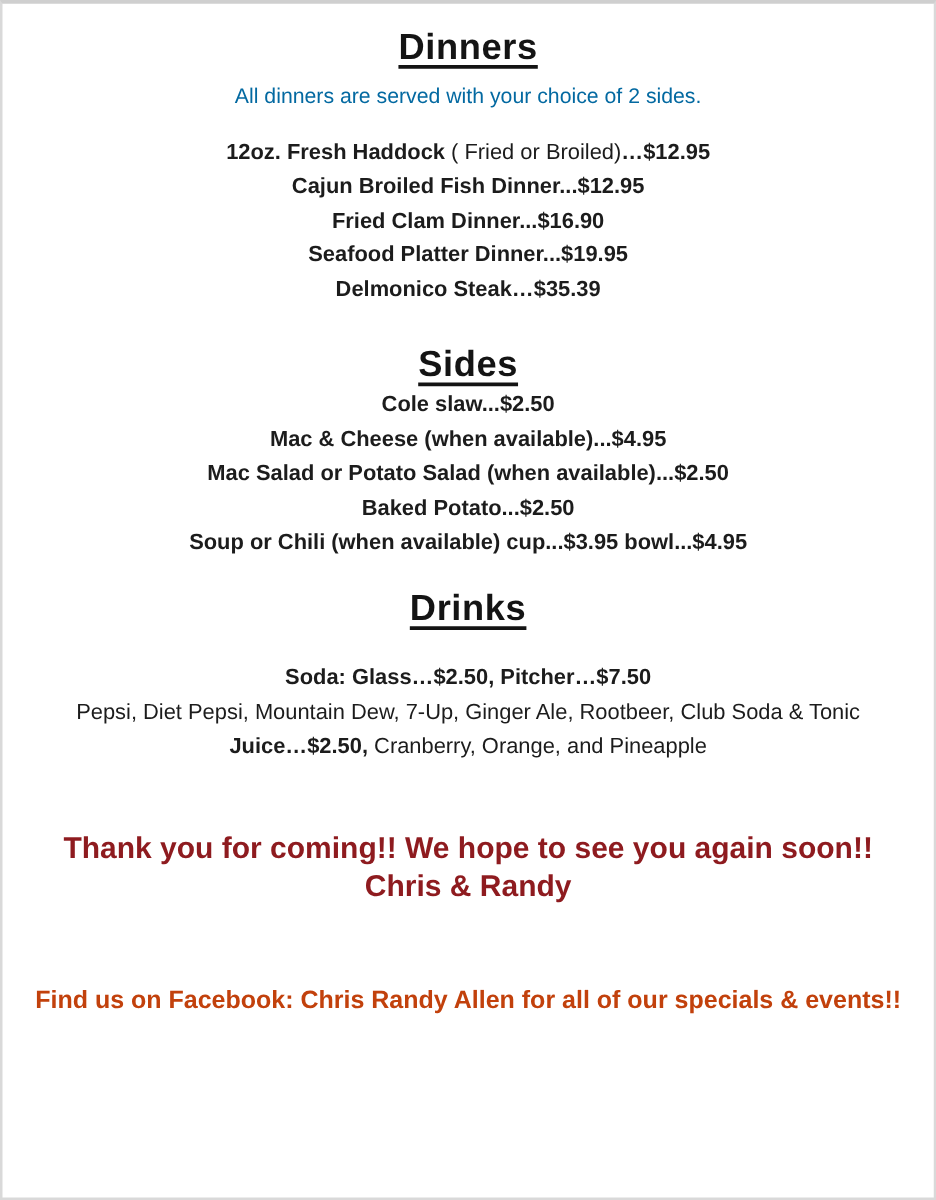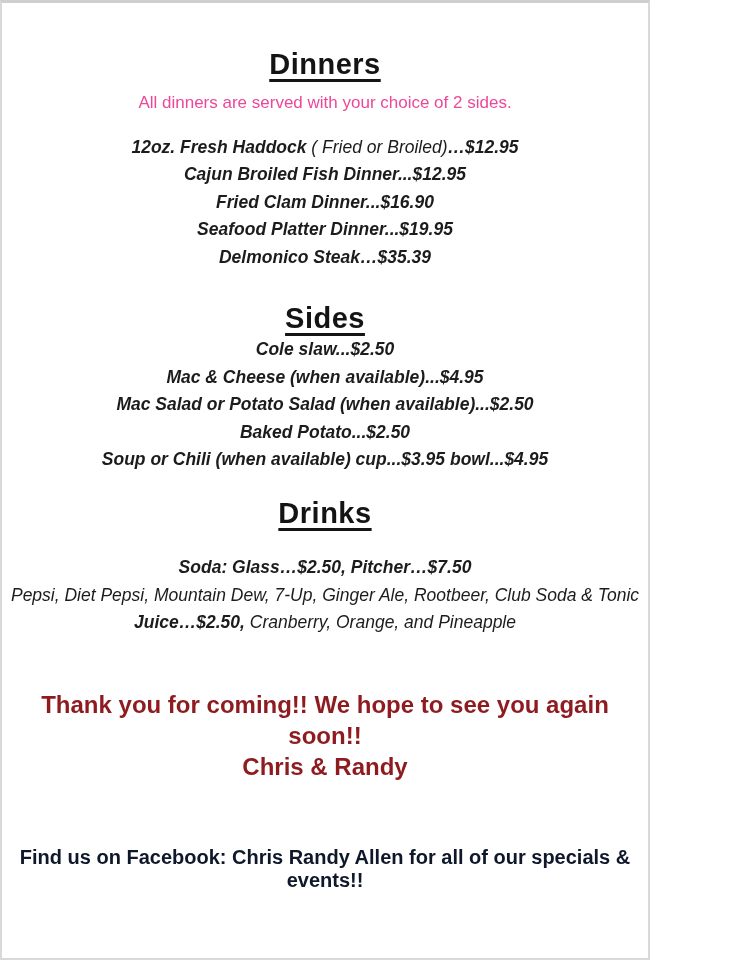--- a/index.html
+++ b/index.html
@@ -1,52 +1,51 @@
 <!DOCTYPE html>
 <html><head>
 <meta charset="utf-8">
 <style>
   html, body {
     margin: 0;
     padding: 0;
     background: #ffffff;
   }
   .page {
-    width: 650px;
+    width: 749px;
     height: 960px;
     box-sizing: border-box;
     background: #ffffff;
     border: 2px solid #d9d9d9;
     border-top: 3px solid #cfcfcf;
     font-family: "Liberation Sans", sans-serif;
     color: #1f1f1f;
     text-align: center;
-    padding-top: 44px;
+    padding-top: 18px;
     overflow: hidden;
   }
   .section-title {
     font-size: 29px;
     font-weight: 700;
     line-height: 1.2;
     margin: 0;
     letter-spacing: 0.5px;
     text-decoration: underline;
     text-decoration-thickness: 2.5px;
     text-underline-offset: 5px;
     color: #141414;
   }
   .subtitle {
     font-size: 17px;
     font-weight: 400;
     margin: 11px 0 0 0;
-    color: #ec4899;
+    color: #0369a1;
   }
   .items {
     margin-top: 21px;
-    font-style: italic;
   }
   .line {
     font-size: 17.5px;
     line-height: 27.5px;
     font-weight: 700;
     color: #1c1c1c;
   }
   .line .r { font-weight: 400; }
   .line .b { font-weight: 700; }
 
@@ -60,21 +59,21 @@
     margin-top: 52px;
     font-size: 24px;
     font-weight: 700;
     line-height: 31px;
     color: #8e1b1f;
   }
   .facebook {
     margin-top: 64px;
     font-size: 20px;
     font-weight: 700;
-    color: #0f172a;
+    color: #c2410c;
   }
 </style>
 </head>
 <body>
 
 <div class="page">
 
   <section class="section-dinners">
     <h1 class="section-title">Dinners</h1>
     <p class="subtitle">All dinners are served with your choice of 2 sides.</p>

